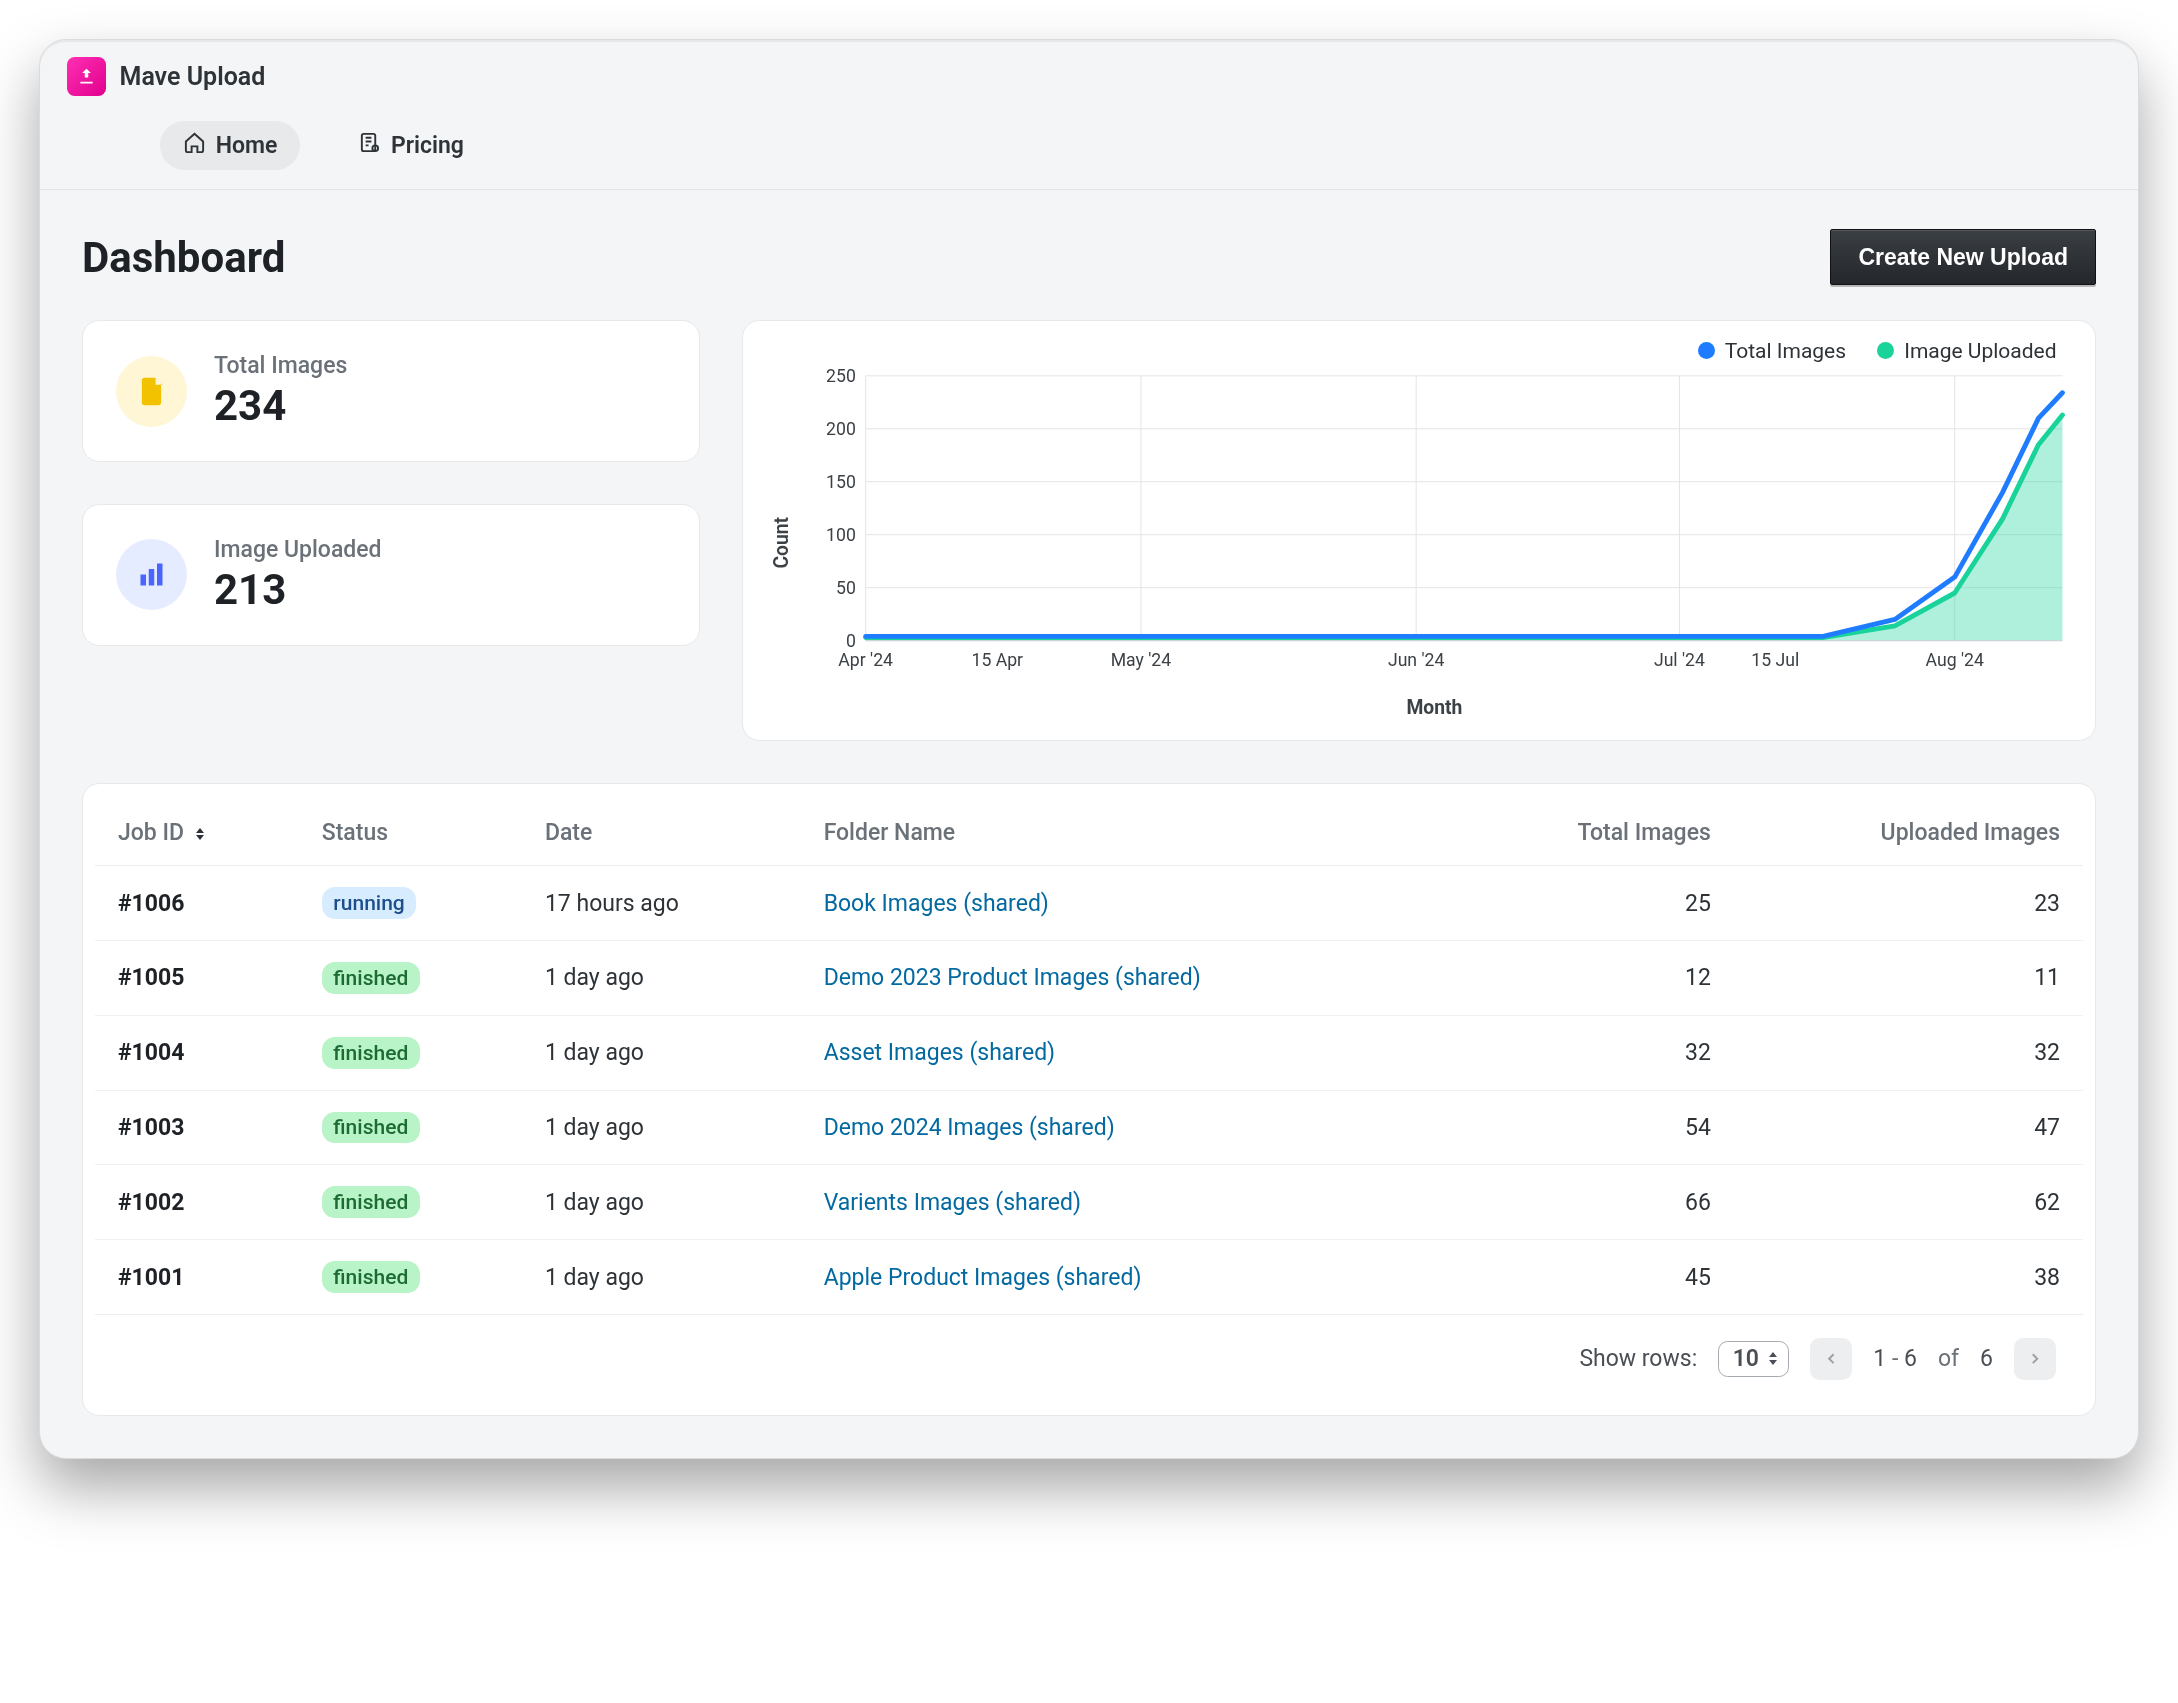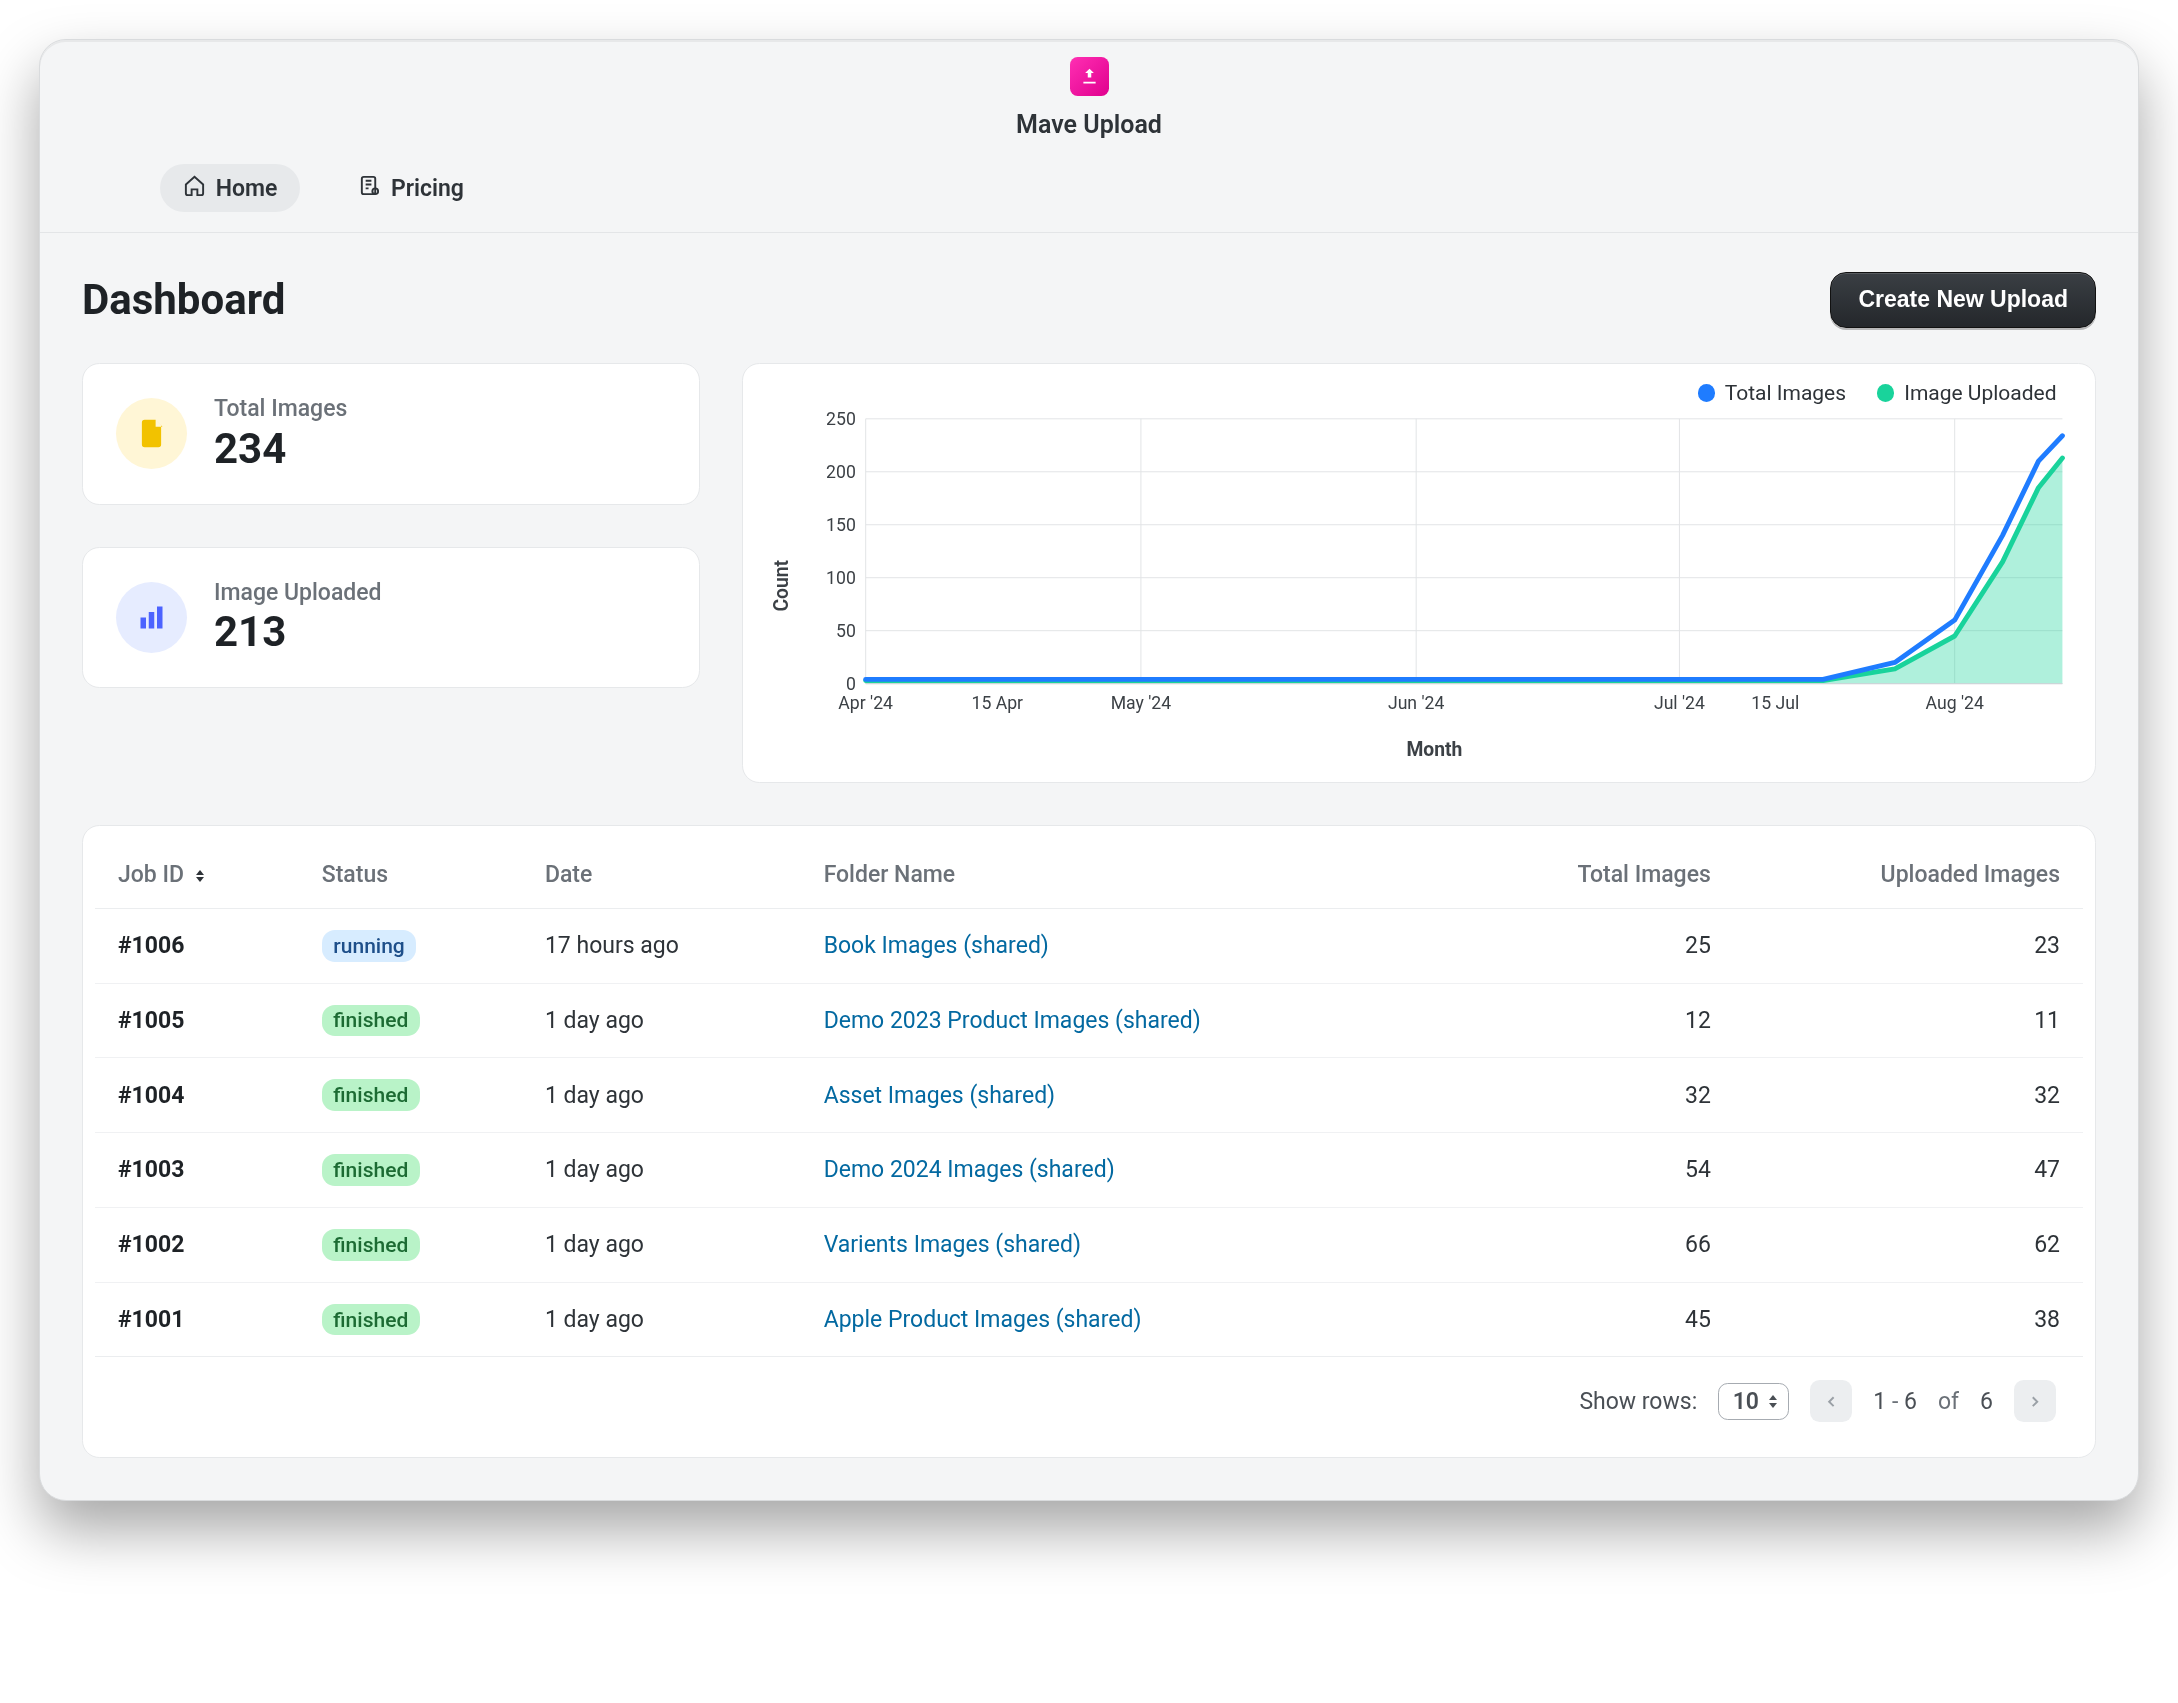--- a/index.html
+++ b/index.html
@@ -21,21 +21,20 @@
     overflow: hidden;
     border: 1px solid #d9dbdd;
   }
 
   
   .brand-bar {
     display: flex;
     align-items: center;
     gap: 13.5px;
     padding: 17.4px 27px 13.5px 27px;
-    flex-direction: column;
   }
   .brand-logo {
     width: 39px; height: 39px;
     border-radius: 7.7px;
     background: linear-gradient(135deg, #ff2fb3, #e0008e);
     display: flex; align-items: center; justify-content: center;
     color: #fff;
   }
   .brand-logo svg { width: 21px; height: 21px; }
   .brand-name {
@@ -83,21 +82,21 @@
     font-weight: 700;
     color: #1e2226;
   }
   .btn-primary {
     background: linear-gradient(#3a3f44, #24272b);
     color: #fff;
     font-size: 23px;
     font-weight: 600;
     border: 1px solid #111;
     padding: 13.5px 27px;
-    border-radius: 16px;
+    border-radius: 2px;
     cursor: pointer;
     box-shadow: 0 1.9px 0 rgba(0,0,0,0.25), inset 0 1px 0 rgba(255,255,255,0.15);
   }
 
   
   .stats-row {
     display: flex;
     gap: 42px;
     align-items: stretch;
     margin-bottom: 42px;

